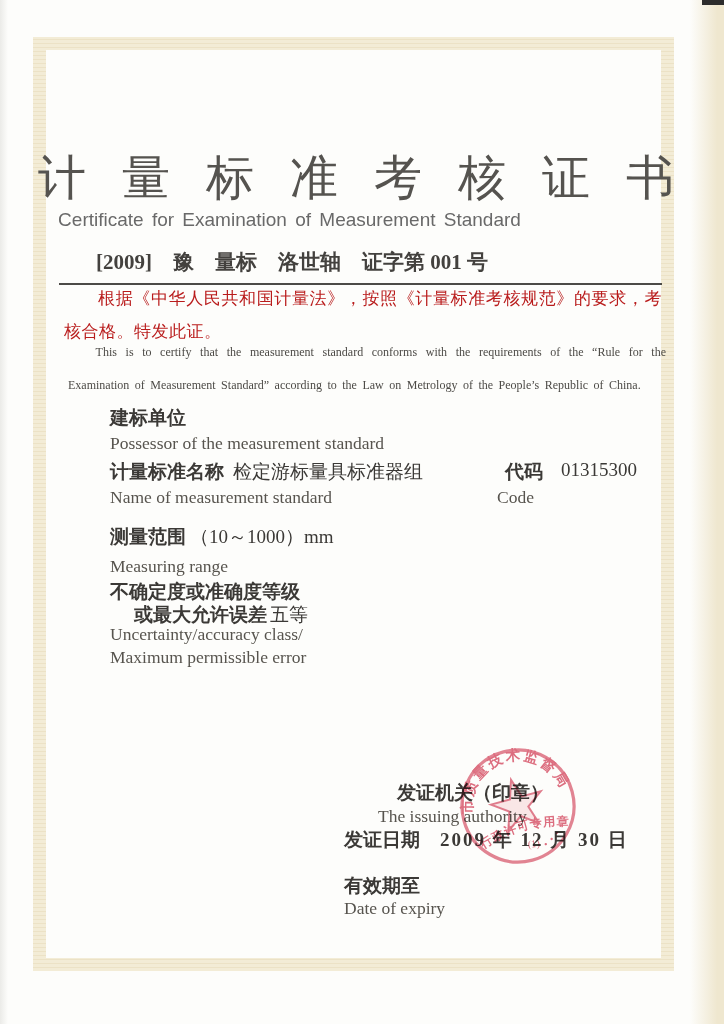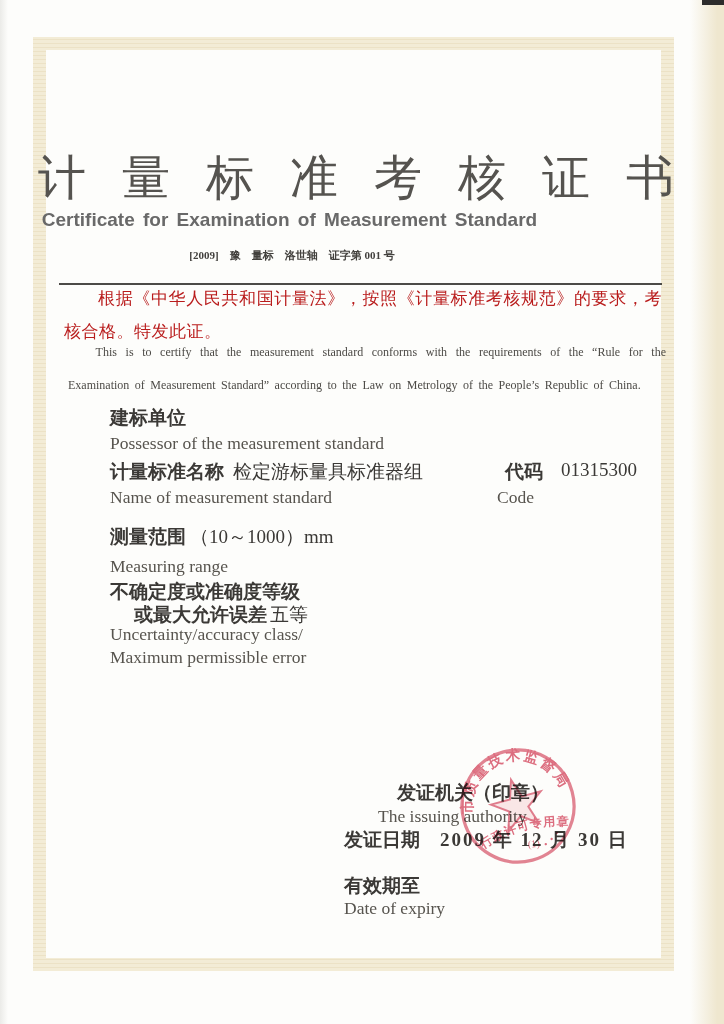--- a/index.html
+++ b/index.html
@@ -16,22 +16,22 @@
       border:13px solid transparent;
       background:
         repeating-linear-gradient(0deg,#f3ecd6 0 3px,#ece2c6 3px 4px) border-box,
         repeating-linear-gradient(90deg,rgba(243,236,214,.6) 0 3px,rgba(236,226,198,.6) 3px 4px) border-box;
       -webkit-mask:linear-gradient(#fff 0 0) padding-box, linear-gradient(#fff 0 0);
       -webkit-mask-composite:xor;mask:linear-gradient(#fff 0 0) padding-box, linear-gradient(#fff 0 0);mask-composite:exclude;}
   .abs{position:absolute;}
   .title-cn{left:0;top:146px;width:724px;text-align:center;font-size:48px;font-weight:400;
       letter-spacing:12px;color:#55534f;}
   .title-en{left:0;top:209px;width:579px;text-align:center;font-size:19px;color:#696969;
-      font-family:"Liberation Sans","DejaVu Sans",sans-serif;word-spacing:3px;font-weight:bold;}
-  .cert-no{left:0;top:248px;width:584px;text-align:center;font-size:11px;font-weight:700;color:#43413e;}
+      font-family:"Liberation Sans","DejaVu Sans",sans-serif;word-spacing:3px;}
+  .cert-no{left:0;top:248px;width:584px;text-align:center;font-size:21px;font-weight:700;color:#43413e;}
   .rule{left:59px;top:283px;width:603px;height:2px;background:#4c4a47;}
   .para-cn{left:64px;top:282px;width:598px;font-size:17px;line-height:33px;text-indent:2em;
       text-align:justify;color:#b91c1c;letter-spacing:.5px;}
   .para-en{left:68px;top:336px;width:598px;font-size:12px;line-height:32.5px;text-indent:2.3em;
       text-align:justify;color:#4c4a46;word-spacing:2.5px;}
   .row{left:0;top:0;width:724px;height:24px;}
   .cn{font-size:19px;color:#3b3936;}
   .lbl{font-weight:700;}
   .en{font-size:17.5px;color:#57544e;}
   .pos{position:absolute;white-space:nowrap;text-align:center;}

